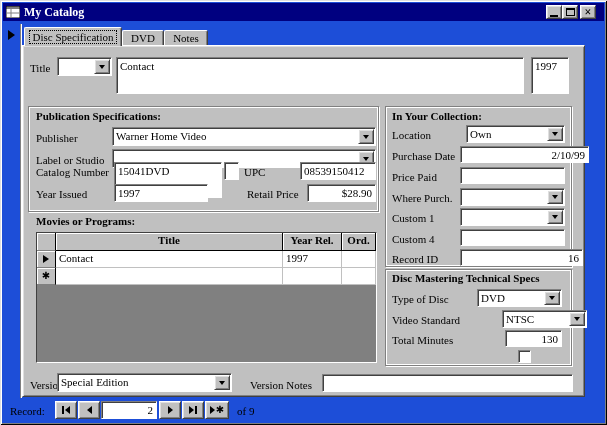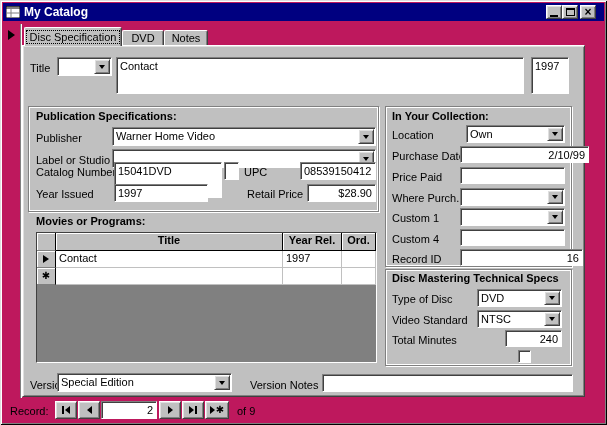--- a/index.html
+++ b/index.html
@@ -1,19 +1,19 @@
 <!DOCTYPE html>
 <html><head>
 <meta charset="utf-8">
 <style>
   html,body{margin:0;padding:0;background:#e5e5e5;}
   *{box-sizing:border-box;}
   .window{
-    position:relative;width:607px;height:425px;background:#be185d;
-    font-family:Liberation Sans, sans-serif;font-size:11px;color:#000;
+    position:relative;width:607px;height:425px;background:#1d4ed8;
+    font-family:Liberation Serif, serif;font-size:11px;color:#000;
     box-shadow:inset 1px 1px 0 #dfdfdf, inset -1px -1px 0 #000,
                inset 2px 2px 0 #ffffff, inset -2px -2px 0 #808080;
     overflow:hidden;
   }
   .titlebar{
     position:absolute;left:3px;top:3px;width:601px;height:18px;
     background:#000080;display:flex;align-items:center;
   }
   .titlebar .ttext{color:#fff;font-weight:bold;font-size:12px;margin-left:4px;}
   .ticon{width:14px;height:12px;margin-left:3px;flex:none;}
@@ -242,29 +242,29 @@
 
   <span class="lbl" style="left:392px;top:293px;">Type of Disc</span>
   <div class="sunken combo" style="left:477px;top:289px;width:85px;height:18px;">
     <span class="val">DVD</span>
     <span class="cbtn">
         <span class="arrdn"></span>
       </span>
   </div>
 
   <span class="lbl" style="left:392px;top:314px;">Video Standard</span>
-  <div class="sunken combo" style="left:477px;top:310px;width:85px;height:18px;">
+  <div class="sunken combo" style="left:502px;top:310px;width:85px;height:18px;">
     <span class="val">NTSC</span>
     <span class="cbtn">
         <span class="arrdn"></span>
       </span>
   </div>
 
   <span class="lbl" style="left:392px;top:334px;">Total Minutes</span>
-  <div class="sunken fld ar" style="left:505px;top:330px;width:57px;height:17px;">240</div>
+  <div class="sunken fld ar" style="left:505px;top:330px;width:57px;height:17px;">130</div>
 
   <div class="checkbox" style="left:518px;top:350px;"></div>
 
   <span class="lbl" style="left:30px;top:379px;">Version</span>
   <div class="sunken combo" style="left:57px;top:373px;width:175px;height:19px;">
     <span class="val">Special Edition</span>
     <span class="cbtn">
         <span class="arrdn"></span>
       </span>
   </div>

